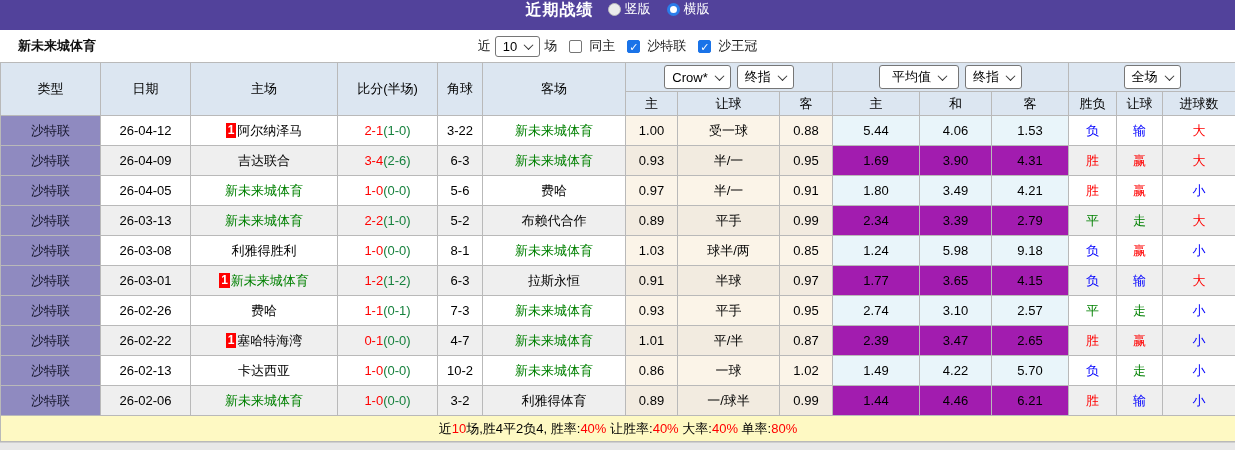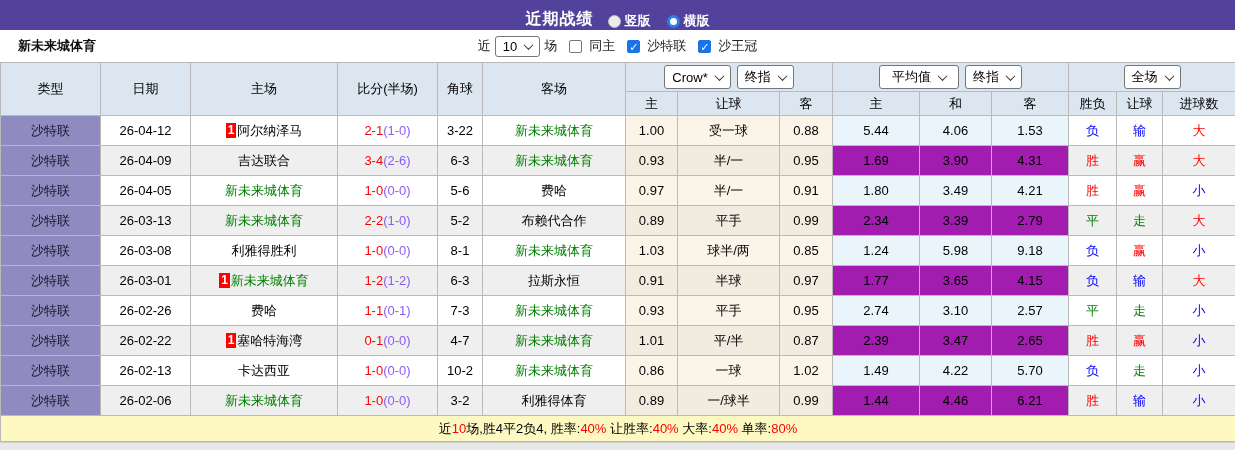--- a/index.html
+++ b/index.html
@@ -1,21 +1,21 @@
 <!DOCTYPE html>
 <html><head>
 <meta charset="utf-8">
 <style>
   * { box-sizing: border-box; margin: 0; padding: 0; }
   html,body { width:1235px; height:451px; background:#ffffff; overflow:hidden;
     font-family:"Liberation Sans","DejaVu Sans",sans-serif; }
-  .topbar { height:30px; background:#52429b; display:flex; align-items:flex-end;
+  .topbar { height:30px; background:#52429b; display:flex; align-items:flex-start;
     justify-content:center; gap:14px; color:#fff; }
   .topbar-title { font-size:16px; font-weight:bold; letter-spacing:1px; }
-  .radio-group { display:flex; align-items:center; gap:16px; font-size:13px;font-weight:bold; }
+  .radio-group { display:flex; align-items:center; gap:16px; font-size:13px; }
   .radio-opt { display:flex; align-items:center; gap:4px; cursor:pointer; }
   .radio-dot { width:13px; height:13px; border-radius:50%; background:#ececec; border:1px solid #bdbdbd; display:inline-block; }
   .radio-ring { width:13px; height:13px; border-radius:50%; background:#fff; border:3px solid #2b7de9; display:inline-block; }
   .filterbar { height:32px; background:#fff; position:relative; display:flex; align-items:center; }
   .team-name { position:absolute; left:18px; font-size:13px; font-weight:bold; color:#111; }
   .filter-center { position:absolute; left:0; right:0; display:flex; justify-content:center; align-items:center; gap:4px; font-size:13px; color:#222; }
   .mini-select { display:inline-flex; align-items:center; gap:8px; border:1px solid #767676; border-radius:3px;
     background:#fff; padding:2px 7px; font-size:13px; color:#000; cursor:pointer; }
   .chev { width:7px; height:7px; border-right:1.6px solid #333; border-bottom:1.6px solid #333;
     transform:rotate(45deg) translate(-1px,-1px); display:inline-block; }
@@ -32,21 +32,21 @@
   .cream { background:#fbf4e8;margin-left:6px; }
   tr.alt .cream { background:#f2ebe0; }
   .lblue { background:#e9f5fa; }
   tr.alt .lblue { background:#a21caf; }
   .green { color:#008000; }
   .red { color:#ff0000; }
   .blue { color:#0000ff; }
   .gcolor { color:#008000; }
   .badge1 { display:inline-block; background:#ff0000; color:#fff; font-size:12px; font-weight:bold;
     padding:0 2px; line-height:15px; vertical-align:1px; margin-right:1px; }
-  .half { color:#8b5cf6; }
+  .half { color:#15803d; }
   .select-row-cell { padding:2px 0;text-align:center; }
   .sel-wrap { display:flex; justify-content:center; gap:6px; }
   tfoot td { height:26px; background:#fef9c3; font-size:13px; }
   .bottom-strip { height:8px; background:#e8e8e8; border-top:1px solid #cfcfcf; }
 </style>
 </head>
 <body>
 
 <div class="topbar">
   <span class="topbar-title">近期战绩</span>

